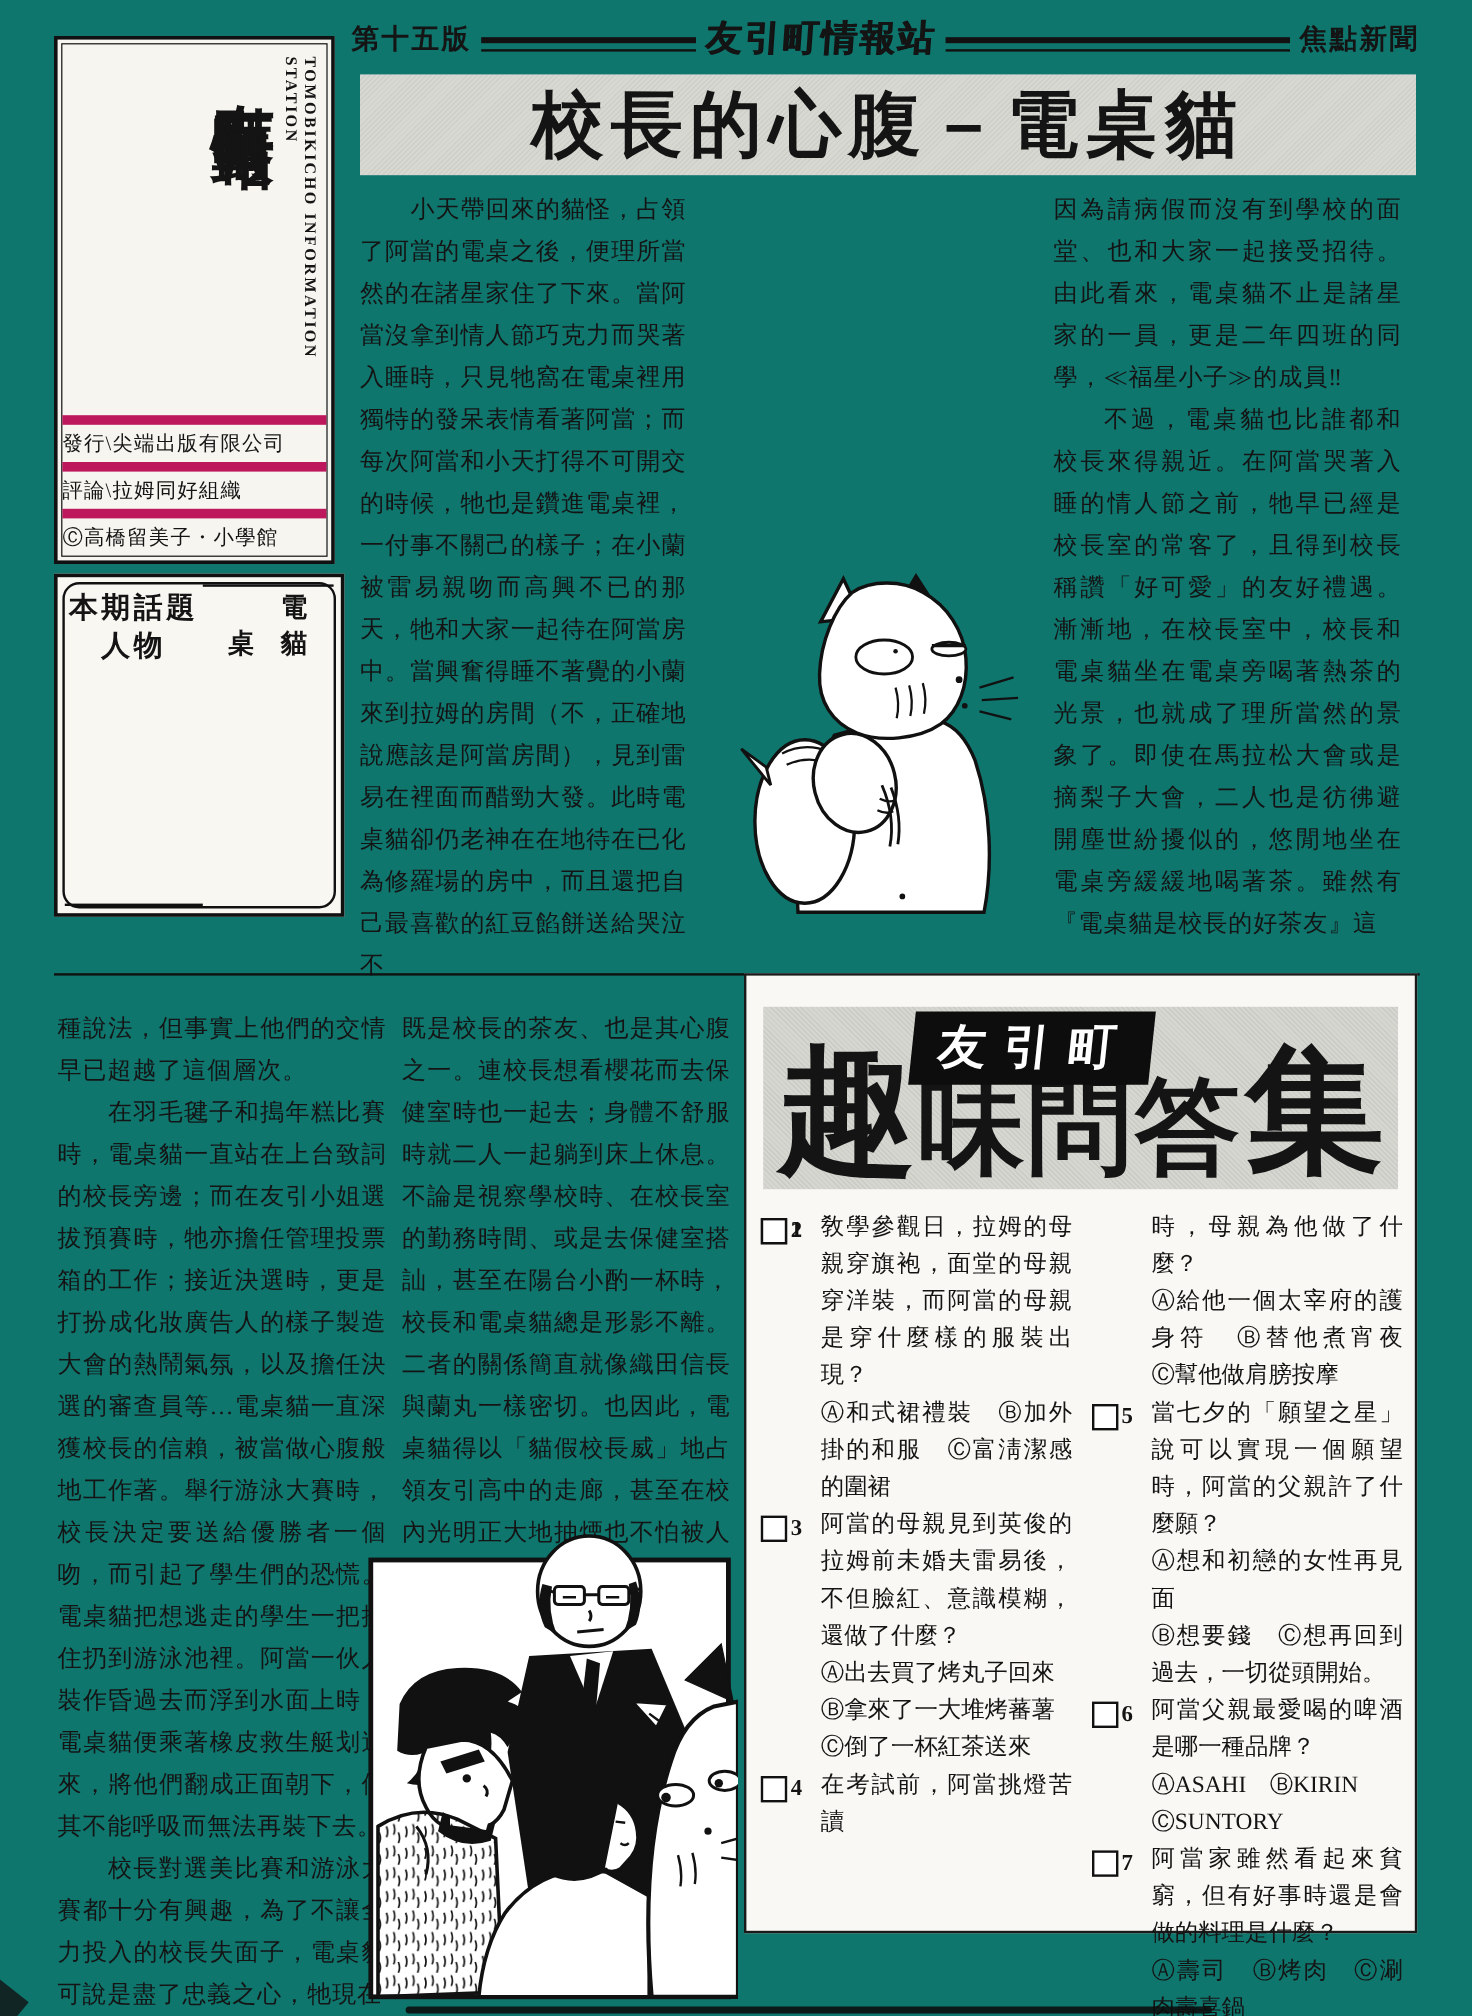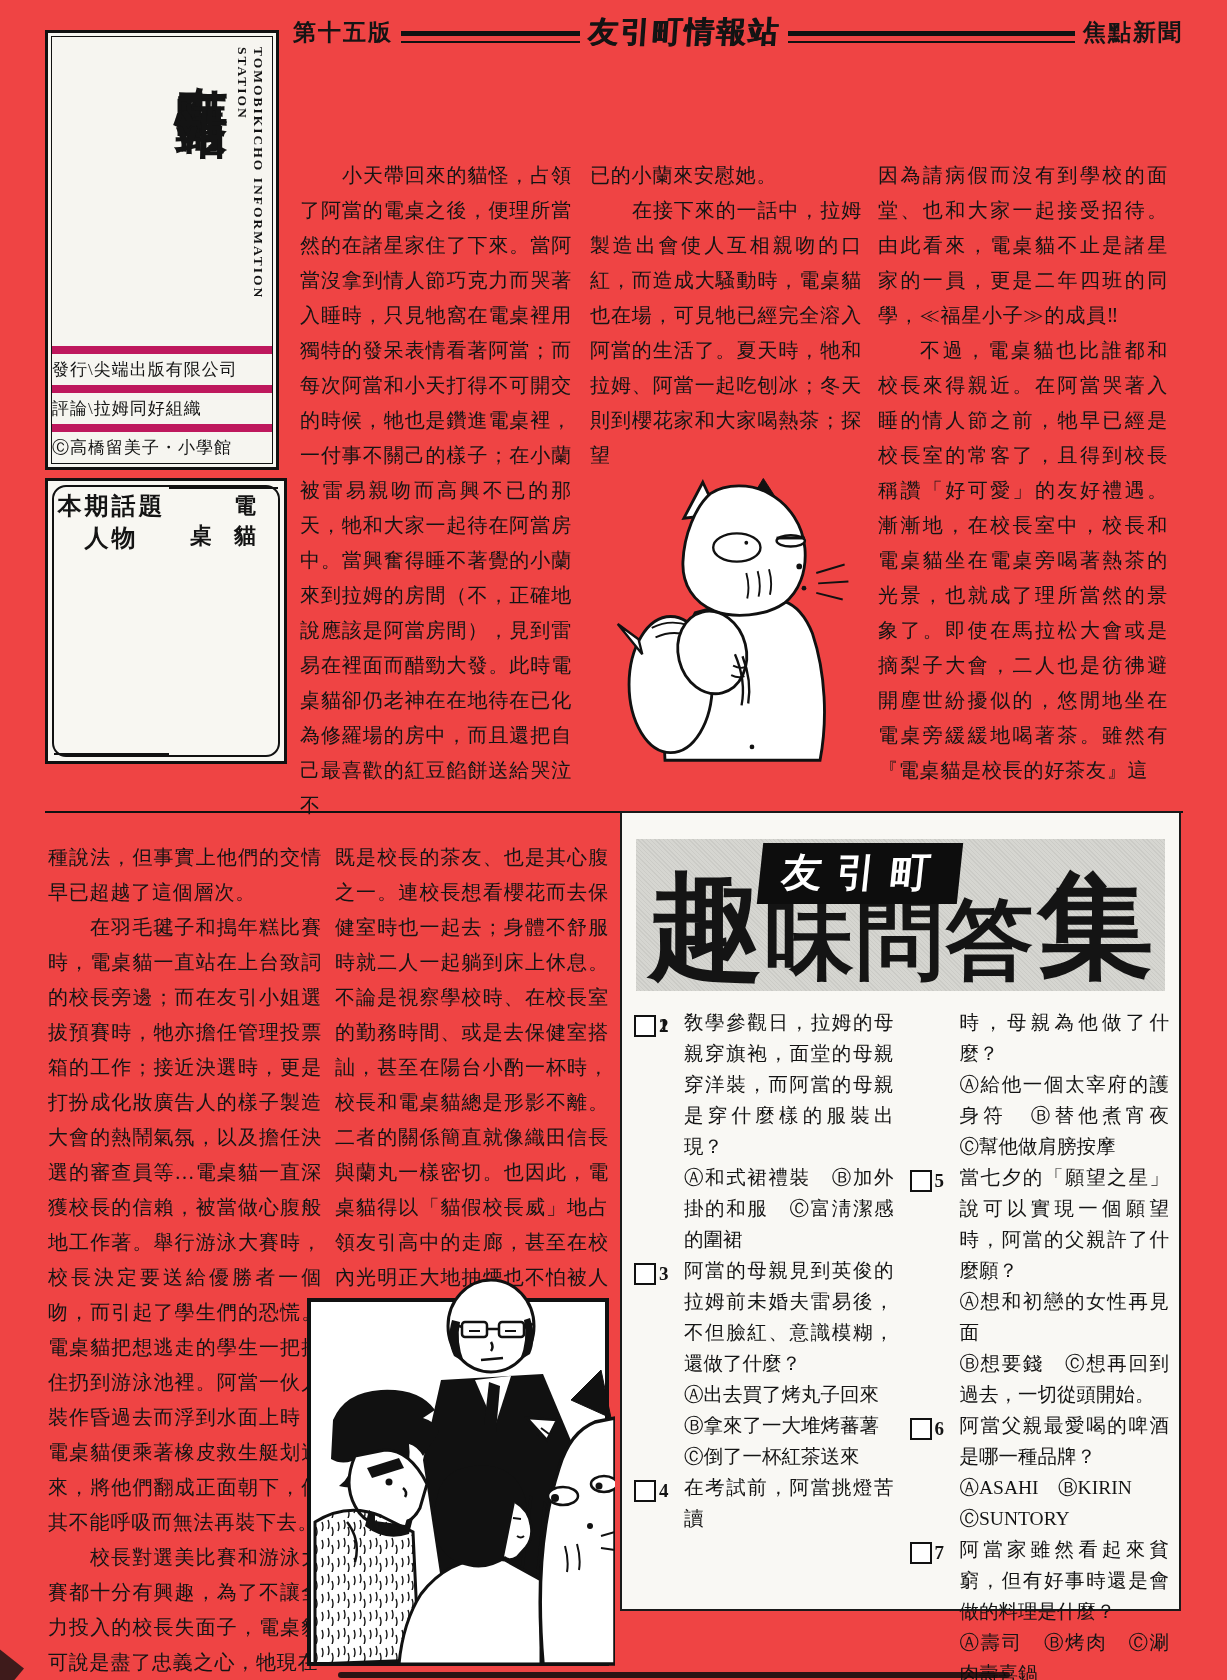--- a/index.html
+++ b/index.html
@@ -1,16 +1,16 @@
 <!DOCTYPE html>
 <html><head>
 <meta charset="utf-8">
 <style>
   html,body{margin:0;padding:0;background:#dddcd8;}
-  .page{position:relative;width:1227px;height:1680px;background:#ef4444;overflow:hidden;
+  .page{position:relative;width:1227px;height:1680px;background:#0f766e;overflow:hidden;
         font-family:"Liberation Serif","DejaVu Serif",serif;color:#141414;}
   
   .masthead{position:absolute;left:293px;top:12px;width:890px;height:40px;display:flex;align-items:center;}
   .mast-label{font-size:23px;font-weight:bold;letter-spacing:2px;white-space:nowrap;}
   .mast-rule{flex:1;height:5px;border-top:5px solid #111;border-bottom:2px solid #111;margin:10px 8px 0 8px;}
   .mast-logo{font-size:30px;font-weight:900;letter-spacing:2px;white-space:nowrap;transform:skewX(-4deg);
              text-shadow:1px 0 #111;}
   
   .logo-box{position:absolute;left:45px;top:30px;width:228px;height:434px;border:3px solid #111;background:#f6f5f0;}
   .logo-box-inner{position:absolute;inset:3px;border:1px solid #111;display:flex;flex-direction:column;}
@@ -115,27 +115,26 @@
           <ellipse cx="84" cy="119" rx="13" ry="10" fill="#fff" stroke="#111" stroke-width="2.5"></ellipse>
           <ellipse cx="108" cy="121" rx="12" ry="9" fill="#fff" stroke="#111" stroke-width="2.5"></ellipse>
           <ellipse cx="96" cy="128" rx="13" ry="7" fill="#111"></ellipse>
           <ellipse cx="122" cy="124" rx="7" ry="5" fill="#111"></ellipse>
         </svg>
       </div>
       <div class="topic-caption">電桌貓</div>
     </div>
   </div>
 
+  <div class="headline">
+    <span>校長的心腹－電桌貓</span>
+  </div>
 
   <div class="colbody c1">
     <p class="p-indent">小天帶回來的貓怪，占領了阿當的電桌之後，便理所當然的在諸星家住了下來。當阿當沒拿到情人節巧克力而哭著入睡時，只見牠窩在電桌裡用獨特的發呆表情看著阿當；而每次阿當和小天打得不可開交的時候，牠也是鑽進電桌裡，一付事不關己的樣子；在小蘭被雷易親吻而高興不已的那天，牠和大家一起待在阿當房中。當興奮得睡不著覺的小蘭來到拉姆的房間（不，正確地說應該是阿當房間），見到雷易在裡面而醋勁大發。此時電桌貓卻仍老神在在地待在已化為修羅場的房中，而且還把自己最喜歡的紅豆餡餅送給哭泣不</p>
-  </div>
-  <div class="colbody c2">
-    <p>已的小蘭來安慰她。</p>
-    <p class="p-indent">在接下來的一話中，拉姆製造出會使人互相親吻的口紅，而造成大騷動時，電桌貓也在場，可見牠已經完全溶入阿當的生活了。夏天時，牠和拉姆、阿當一起吃刨冰；冬天則到櫻花家和大家喝熱茶；探望</p>
   </div>
   <div class="colbody c3">
     <p>因為請病假而沒有到學校的面堂、也和大家一起接受招待。由此看來，電桌貓不止是諸星家的一員，更是二年四班的同學，≪福星小子≫的成員‼</p>
     <p class="p-indent">不過，電桌貓也比誰都和校長來得親近。在阿當哭著入睡的情人節之前，牠早已經是校長室的常客了，且得到校長稱讚「好可愛」的友好禮遇。漸漸地，在校長室中，校長和電桌貓坐在電桌旁喝著熱茶的光景，也就成了理所當然的景象了。即使在馬拉松大會或是摘梨子大會，二人也是彷彿避開塵世紛擾似的，悠閒地坐在電桌旁緩緩地喝著茶。雖然有『電桌貓是校長的好茶友』這</p>
   </div>
 
   <div class="cat-main">
     <svg width="295" height="312" viewBox="0 0 300 330">
       <path d="M118,170 C94,212 82,262 86,326 L250,326 C258,284 256,234 242,192 C234,172 224,162 212,158 L140,164 Z" fill="#fff" stroke="#111" stroke-width="3"></path>
       <ellipse cx="92" cy="246" rx="44" ry="72" fill="#fff" stroke="#111" stroke-width="3"></ellipse>

